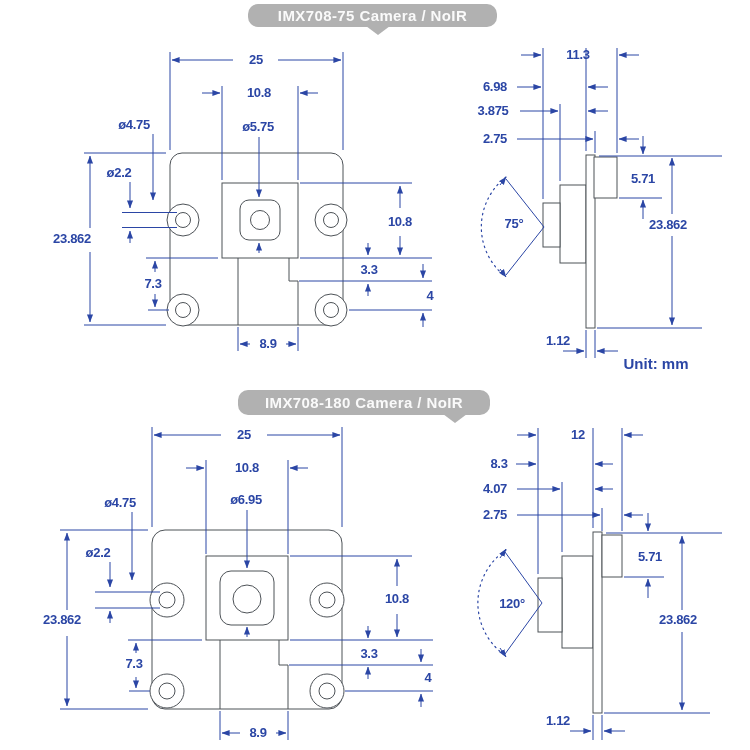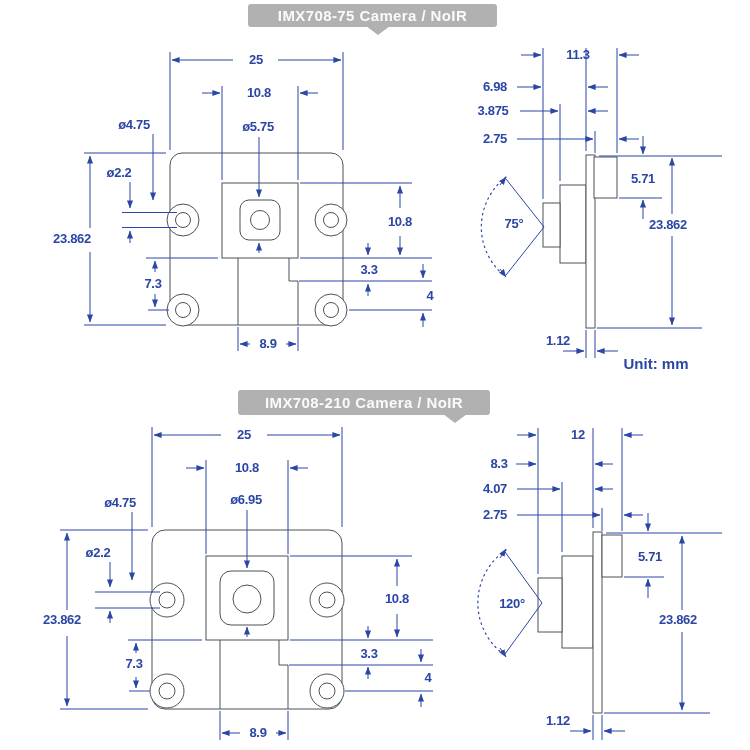--- a/index.html
+++ b/index.html
@@ -1,20 +1,20 @@
 <!DOCTYPE html>
 <html style="--dim: #2b46a5; --outline: #4d5257; --badge: #b1b1b1; --badge-text: #fafafa; --bg: #ffffff;"><head>
 <meta charset="utf-8">
 <style>
   :root { --dim:#2b46a5; --outline:#4d5257; --badge:#b1b1b1; --badge-text:#fafafa; --bg:#ffffff; }
   html,body { margin:0; padding:0; }
   body { width:750px; height:750px; background:var(--bg); position:relative; overflow:hidden;
          font-family:"Liberation Sans", sans-serif; }
   .badge { position:absolute; display:flex; align-items:center; justify-content:center;
-           background:var(--badge); color:var(--badge-text); border-radius:3px;
+           background:var(--badge); color:var(--badge-text); border-radius:10px;
            font-size:15px; font-weight:600; letter-spacing:.4px; }
   .badge-tip { position:absolute; width:0; height:0;
            border-left:12px solid transparent; border-right:12px solid transparent;
            border-top:9px solid var(--badge); }
   svg.draw { position:absolute; left:0; top:0; }
   .o  { fill:#fff; stroke:var(--outline); stroke-width:1; }
   .ln { fill:none; stroke:var(--outline); stroke-width:1; }
   .d  { fill:none; stroke:var(--dim); stroke-width:1; }
   .dd { fill:none; stroke:var(--dim); stroke-width:1.2; stroke-dasharray:1.5 4; stroke-linecap:round; }
   .dt { fill:var(--dim); font-family:"Liberation Sans",sans-serif; font-size:13px; font-weight:bold;
@@ -25,21 +25,21 @@
 </style>
 </head>
 <body>
 
 <div class="badge" style="left:248px;top:4px;width:249px;height:23px;">
   <span>IMX708-75 Camera / NoIR</span>
 </div>
 <div class="badge-tip" style="left:366px;top:26px;"></div>
 
 <div class="badge" style="left:238px;top:390px;width:252px;height:25px;">
-  <span>IMX708-210 Camera / NoIR</span>
+  <span>IMX708-180 Camera / NoIR</span>
 </div>
 <div class="badge-tip" style="left:443px;top:414px;"></div>
 
 <svg class="draw" width="750" height="750" viewBox="0 0 750 750">
   <defs>
     <marker id="ar" viewBox="0 0 10 10" refX="9.5" refY="5" markerWidth="8" markerHeight="8" orient="auto-start-reverse">
       <path d="M0,1.2 L10,5 L0,8.8 Z"></path>
     </marker>
   </defs>
 

